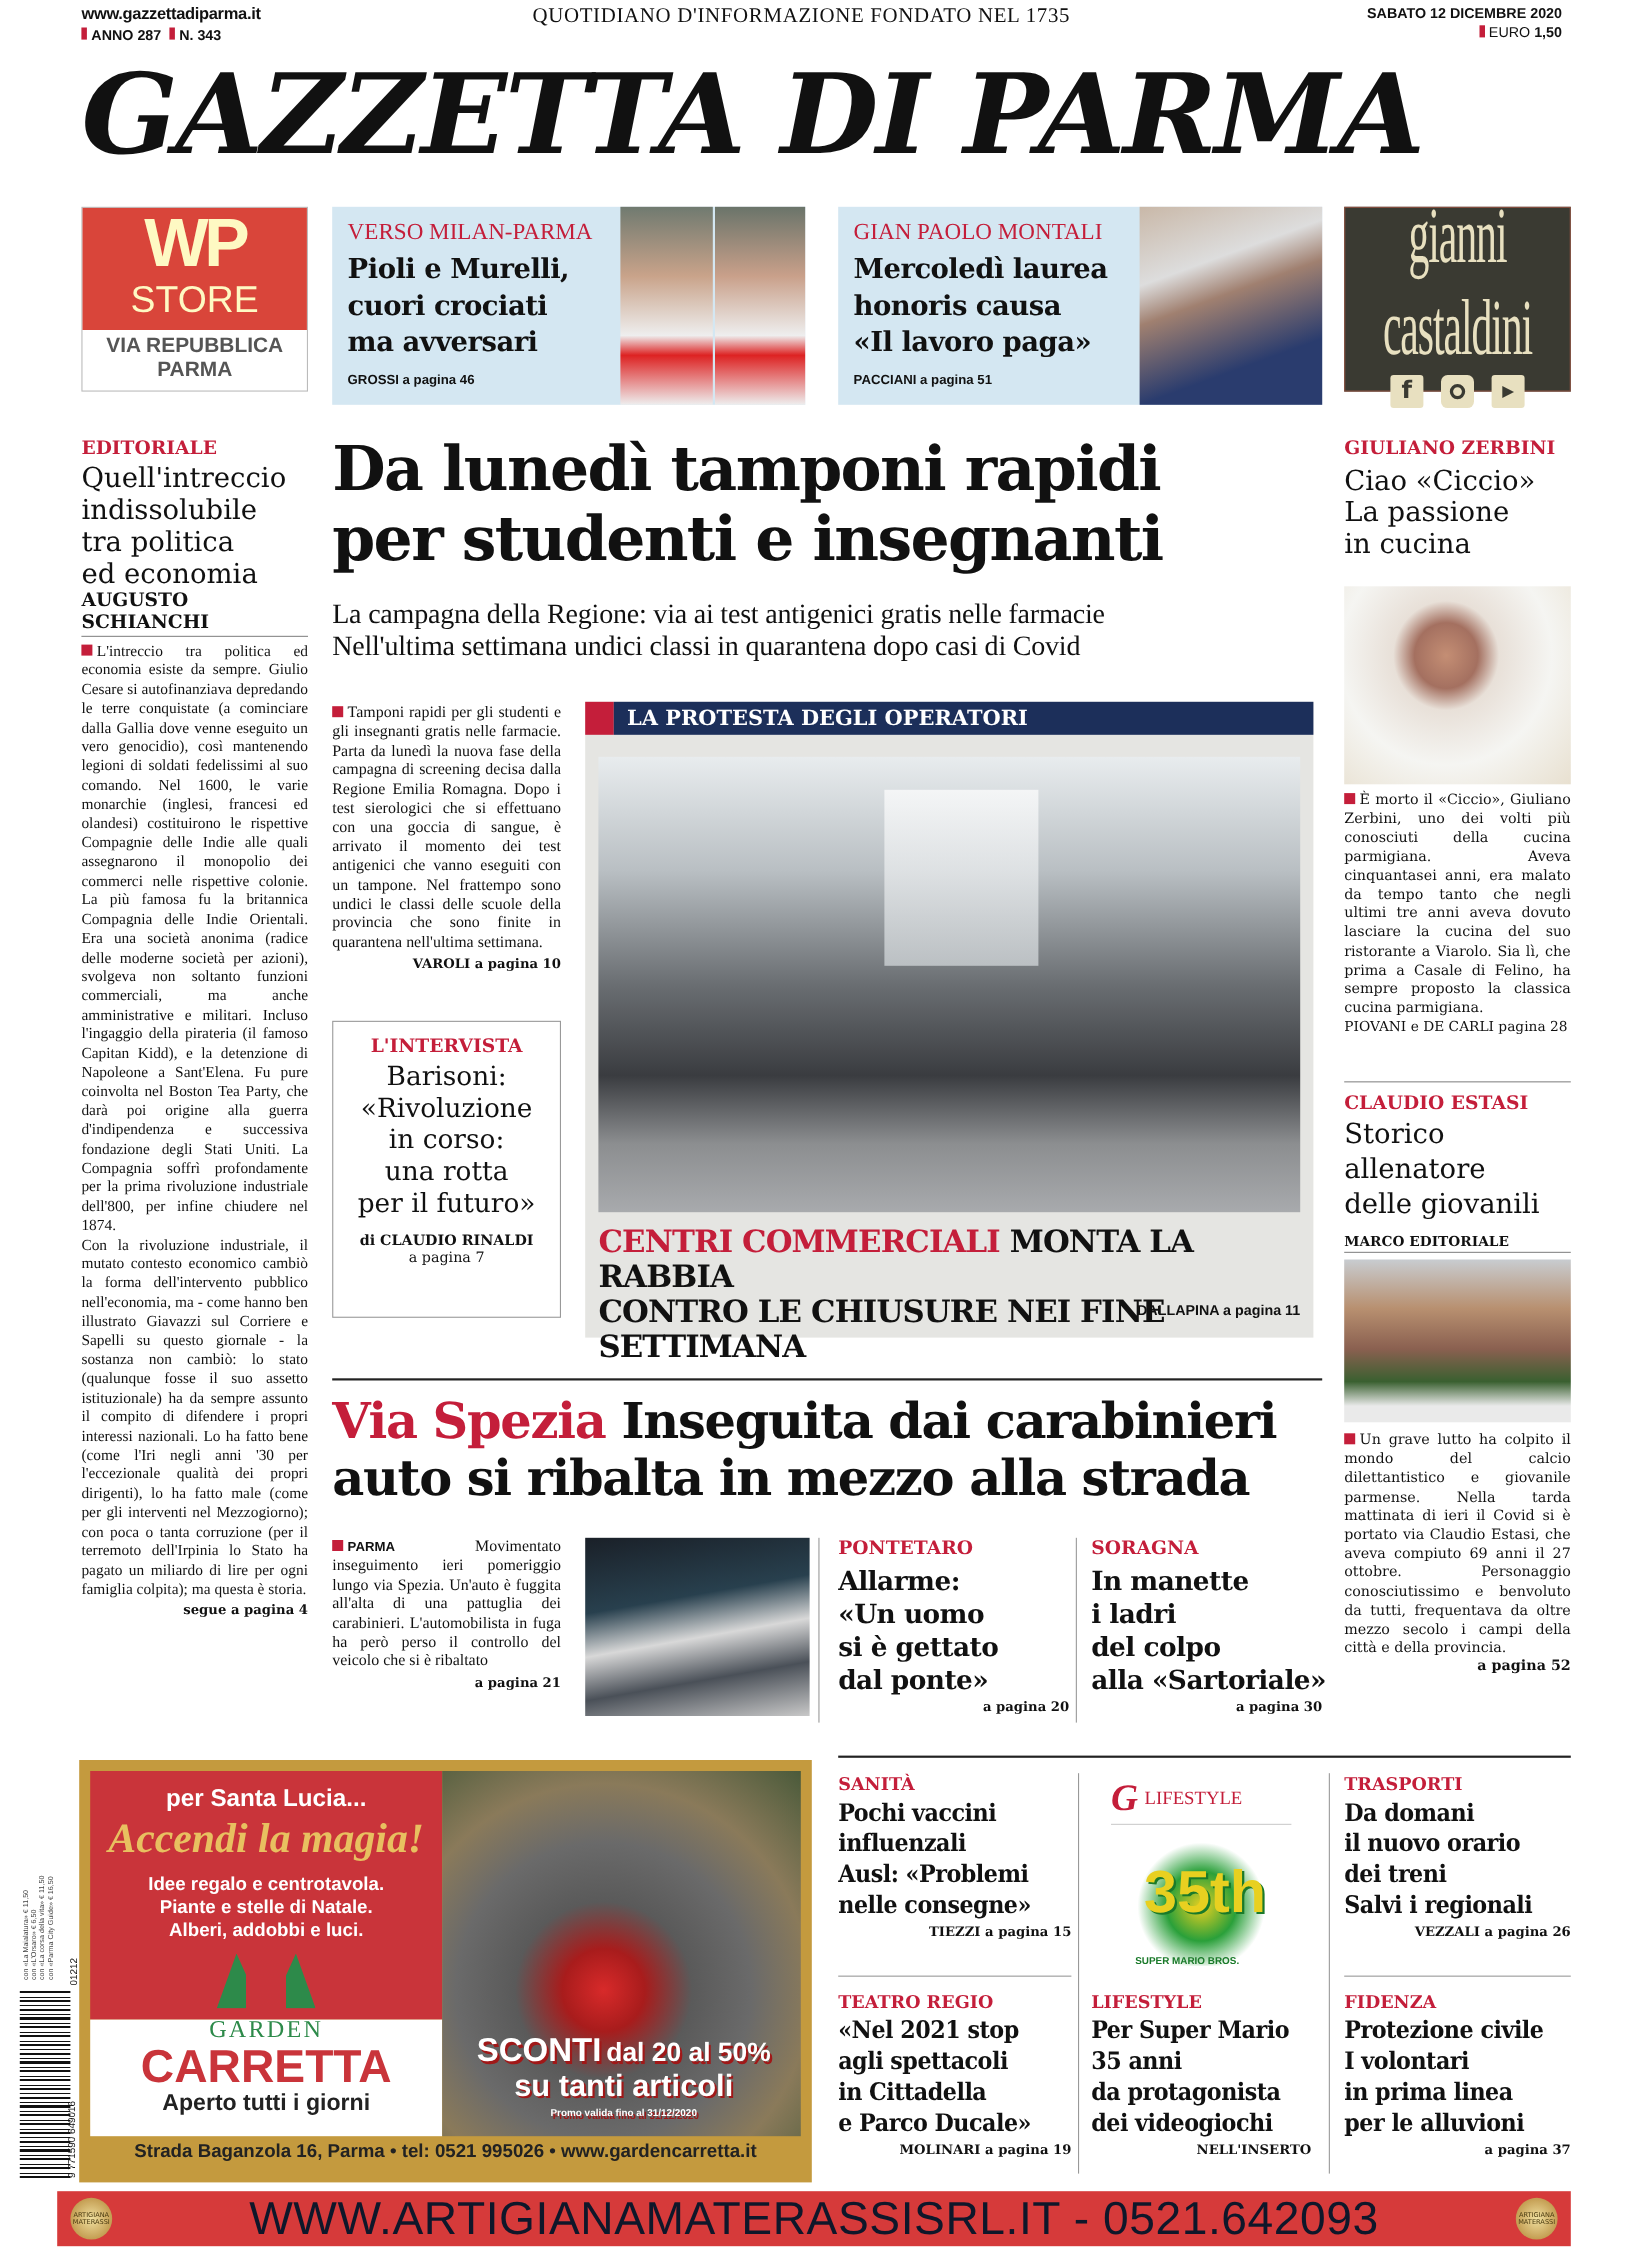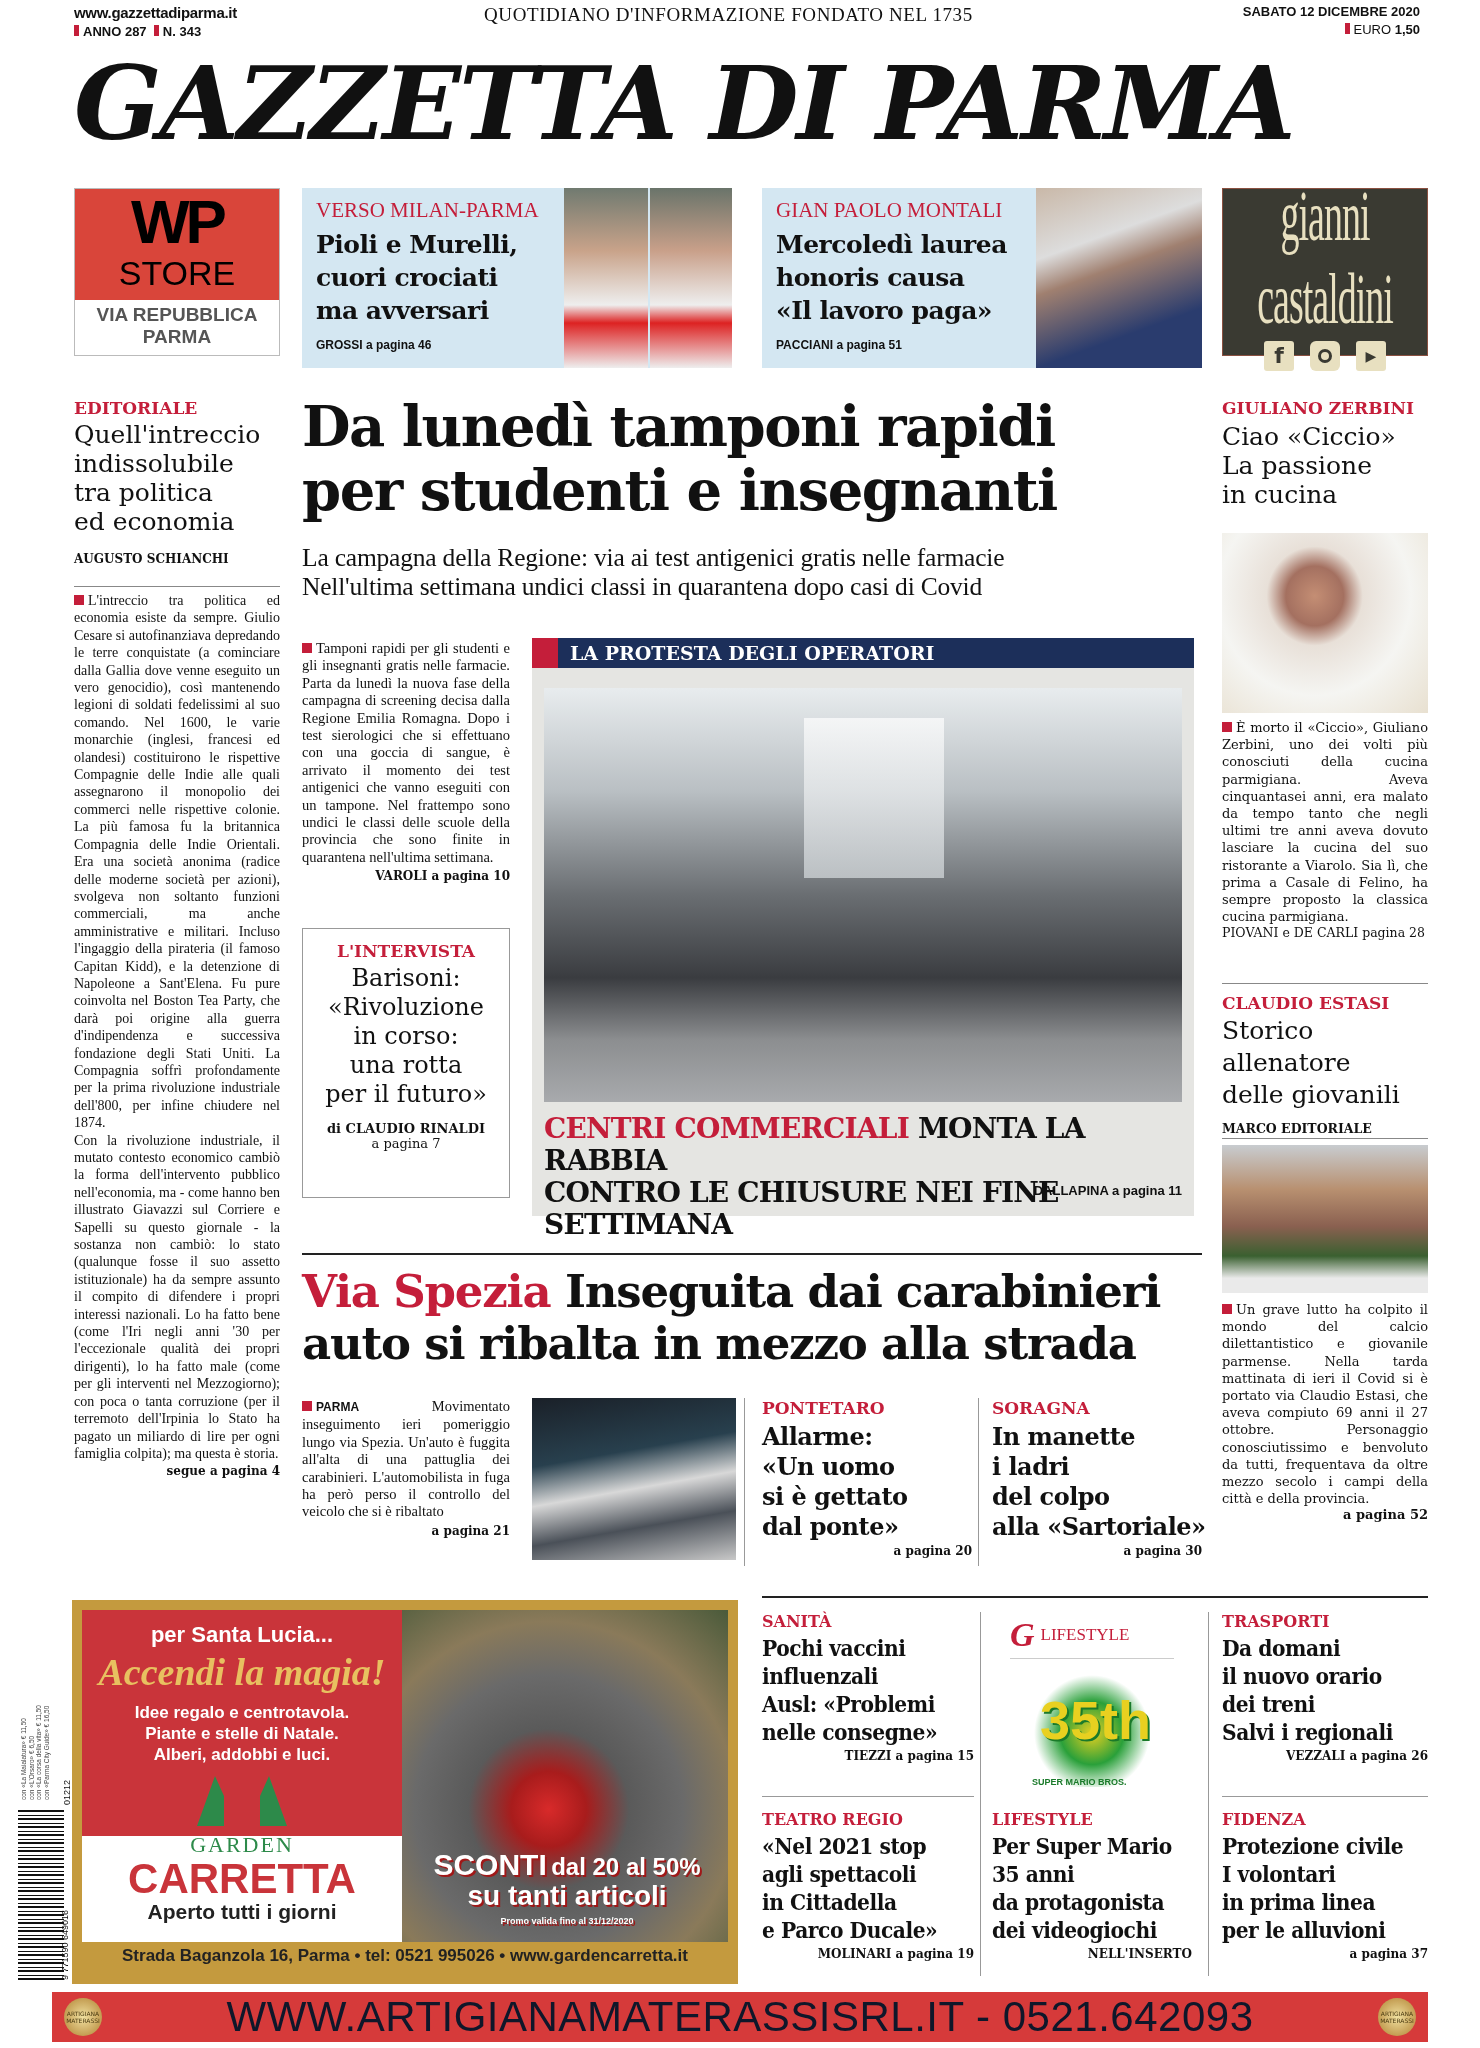--- a/index.html
+++ b/index.html
@@ -30,21 +30,21 @@
   &nbsp;<span class="sq" style="height:11px;width:5px"></span><span>N.</span> <span>343</span>
 </div>
 <div class="abs lib" style="left:484px;top:4px;font-size:19px;letter-spacing:0.6px">QUOTIDIANO D'INFORMAZIONE FONDATO NEL 1735</div>
 <div class="abs cond" style="right:60px;top:4px;font-size:13px;font-weight:bold;text-align:right">SABATO 12 DICEMBRE 2020</div>
 <div class="abs cond" style="right:60px;top:22px;font-size:13px;text-align:right">
   <span class="sq" style="height:11px;width:5px"></span><span>EURO</span> <b>1,50</b>
 </div>
 <div id="masthead-title" class="abs">GAZZETTA DI PARMA</div>
 
 <div class="abs" style="left:74px;top:188px;width:206px;height:168px;border:1px solid #bbb">
-  <div style="height:111px;background:#d9453a;color:#000000;text-align:center;position:relative">
+  <div style="height:111px;background:#d9453a;color:#fef9c3;text-align:center;position:relative">
     <div class="cond" style="font-size:62px;font-weight:bold;line-height:66px;letter-spacing:-4px">WP</div>
     <div class="cond" style="font-size:34px;line-height:36px">STORE</div>
   </div>
   <div class="cond" style="text-align:center;color:#555;font-weight:bold;font-size:19px;line-height:22px;padding-top:4px">
     <div>VIA REPUBBLICA</div>
     <div>PARMA</div>
   </div>
 </div>
 
 <div class="abs" style="left:302px;top:188px;width:430px;height:180px;background:#d4e7f2">
@@ -82,21 +82,21 @@
 </div>
 
 <div class="abs" style="left:74px;top:398px;width:206px">
   <div class="kicker" style="font-size:17px">EDITORIALE</div>
   <div class="ser" style="font-size:25px;line-height:29px;margin-top:2px">
     <div>Quell'intreccio</div>
     <div>indissolubile</div>
     <div>tra politica</div>
     <div>ed economia</div>
   </div>
-  <div class="ser" style="font-weight:bold;font-size:12px;margin-top:16px;padding-bottom:20px;border-bottom:1px solid #888">AUGUSTO SCHIANCHI</div>
+  <div class="ser" style="font-weight:bold;font-size:17px;padding-bottom:2px;border-bottom:1px solid #888">AUGUSTO SCHIANCHI</div>
   <div class="body-txt" style="margin-top:5px;font-size:14px;line-height:17.4px"><span class="sq"></span><span>L'intreccio tra politica ed economia esiste da sempre. Giulio Cesare si autofinanziava depredando le terre conquistate (a cominciare dalla Gallia dove venne eseguito un vero genocidio), così mantenendo legioni di soldati fedelissimi al suo comando. Nel 1600, le varie monarchie (inglesi, francesi ed olandesi) costituirono le rispettive Compagnie delle Indie alle quali assegnarono il monopolio dei commerci nelle rispettive colonie. La più famosa fu la britannica Compagnia delle Indie Orientali. Era una società anonima (radice delle moderne società per azioni), svolgeva non soltanto funzioni commerciali, ma anche amministrative e militari. Incluso l'ingaggio della pirateria (il famoso Capitan Kidd), e la detenzione di Napoleone a Sant'Elena. Fu pure coinvolta nel Boston Tea Party, che darà poi origine alla guerra d'indipendenza e successiva fondazione degli Stati Uniti. La Compagnia soffrì profondamente per la prima rivoluzione industriale dell'800, per infine chiudere nel 1874.</span></div>
   <div class="body-txt" style="font-size:14px;line-height:17.4px">Con la rivoluzione industriale, il mutato contesto economico cambiò la forma dell'intervento pubblico nell'economia, ma - come hanno ben illustrato Giavazzi sul Corriere e Sapelli su questo giornale - la sostanza non cambiò: lo stato (qualunque fosse il suo assetto istituzionale) ha da sempre assunto il compito di difendere i propri interessi nazionali. Lo ha fatto bene (come l'Iri negli anni '30 per l'eccezionale qualità dei propri dirigenti), lo ha fatto male (come per gli interventi nel Mezzogiorno); con poca o tanta corruzione (per il terremoto dell'Irpinia lo Stato ha pagato un miliardo di lire per ogni famiglia colpita); ma questa è storia.</div>
   <div class="ref" style="margin-top:2px">segue a pagina 4</div>
 </div>
 
 <div class="abs hl-bold" style="left:302px;top:394px;width:900px;font-size:56px;line-height:64px;letter-spacing:-1.5px">
   <div>Da lunedì tamponi rapidi</div>
   <div>per studenti e insegnanti</div>
 </div>
 <div class="abs lib" style="left:302px;top:543px;width:900px;font-size:25.5px;line-height:29px;letter-spacing:-0.2px">

